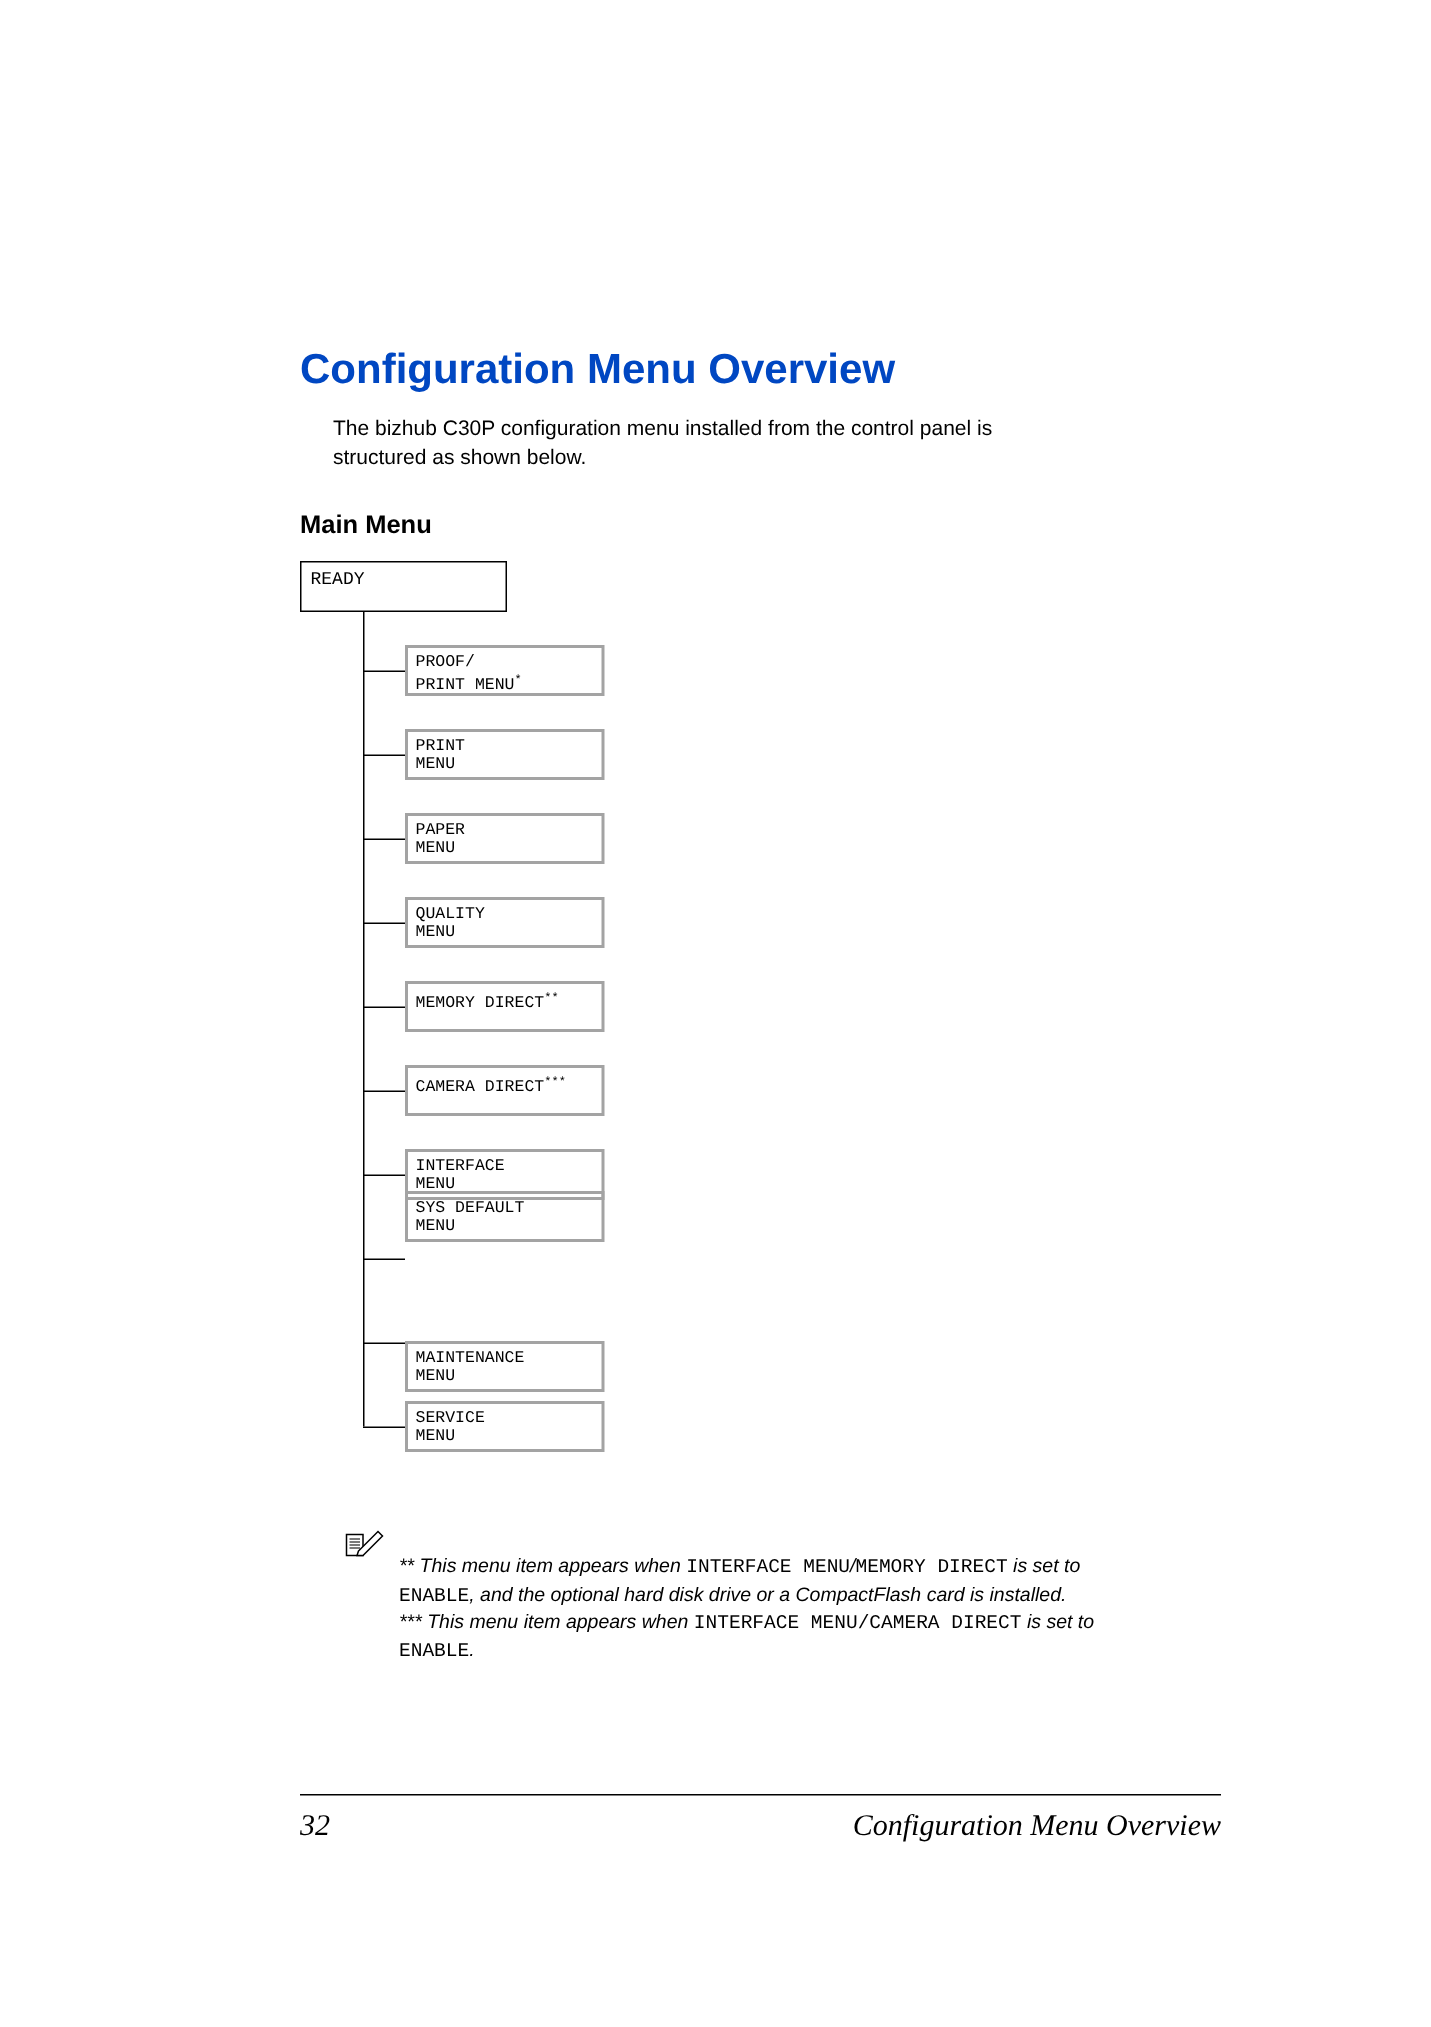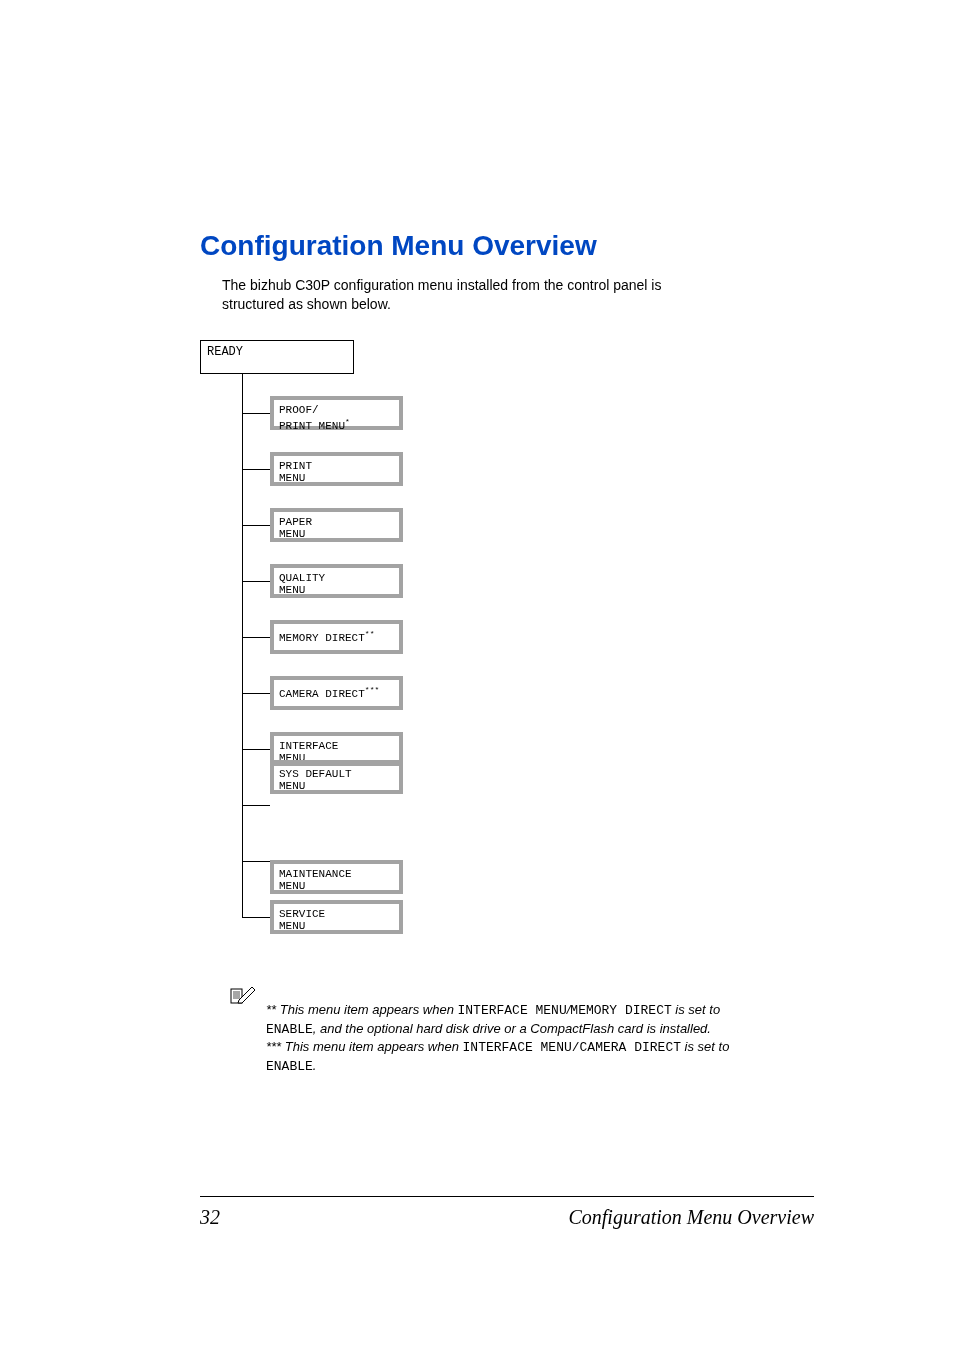--- a/index.html
+++ b/index.html
@@ -38,42 +38,42 @@
   
   .tree-wrap {
     margin-left: 0;
     position: relative;
     height: 620px;
   }
   .ready-box {
     position: absolute;
     left: 0;
     top: 0;
-    width: 154px;
+    width: 138px;
     height: 34px;
     border: 1px solid #000;
     font-family: "Courier New", monospace;
     font-size: 12px;
     padding: 4px 6px;
   }
   
   .trunk {
     position: absolute;
     left: 42px;
     top: 34px;
     width: 1px;
     height: 562px;
     background: #000;
   }
   .node {
     position: absolute;
     left: 70px;
     width: 133px;
     height: 34px;
-    border: 4px solid #a3a3a3;
+    border: 2px solid #a3a3a3;
     font-family: "Courier New", monospace;
     font-size: 11px;
     line-height: 12px;
     padding: 4px 5px;
   }
   .node .sup {
     font-size: 8px;
     vertical-align: super;
   }
   
@@ -133,20 +133,21 @@
 </style>
 </head>
 <body>
 
 <div class="page">
 
   <h1 class="title">Configuration Menu Overview</h1>
 
   <p class="intro">The bizhub C30P configuration menu installed from the control panel is structured as shown below.</p>
 
+  <h2 class="section">Main Menu</h2>
 
   <div class="tree-wrap">
     <div class="ready-box">READY</div>
     <div class="trunk" style="height: 543px;"></div>
 
   <div class="hconn" style="top: 73px;"></div>
       <div class="node" style="top: 56px;"><span>PROOF/</span><br><span>PRINT MENU</span><span class="sup">*</span></div>
       <div class="hconn" style="top: 129px;"></div>
       <div class="node" style="top: 112px;"><span>PRINT</span><br><span>MENU</span></div>
       <div class="hconn" style="top: 185px;"></div>

